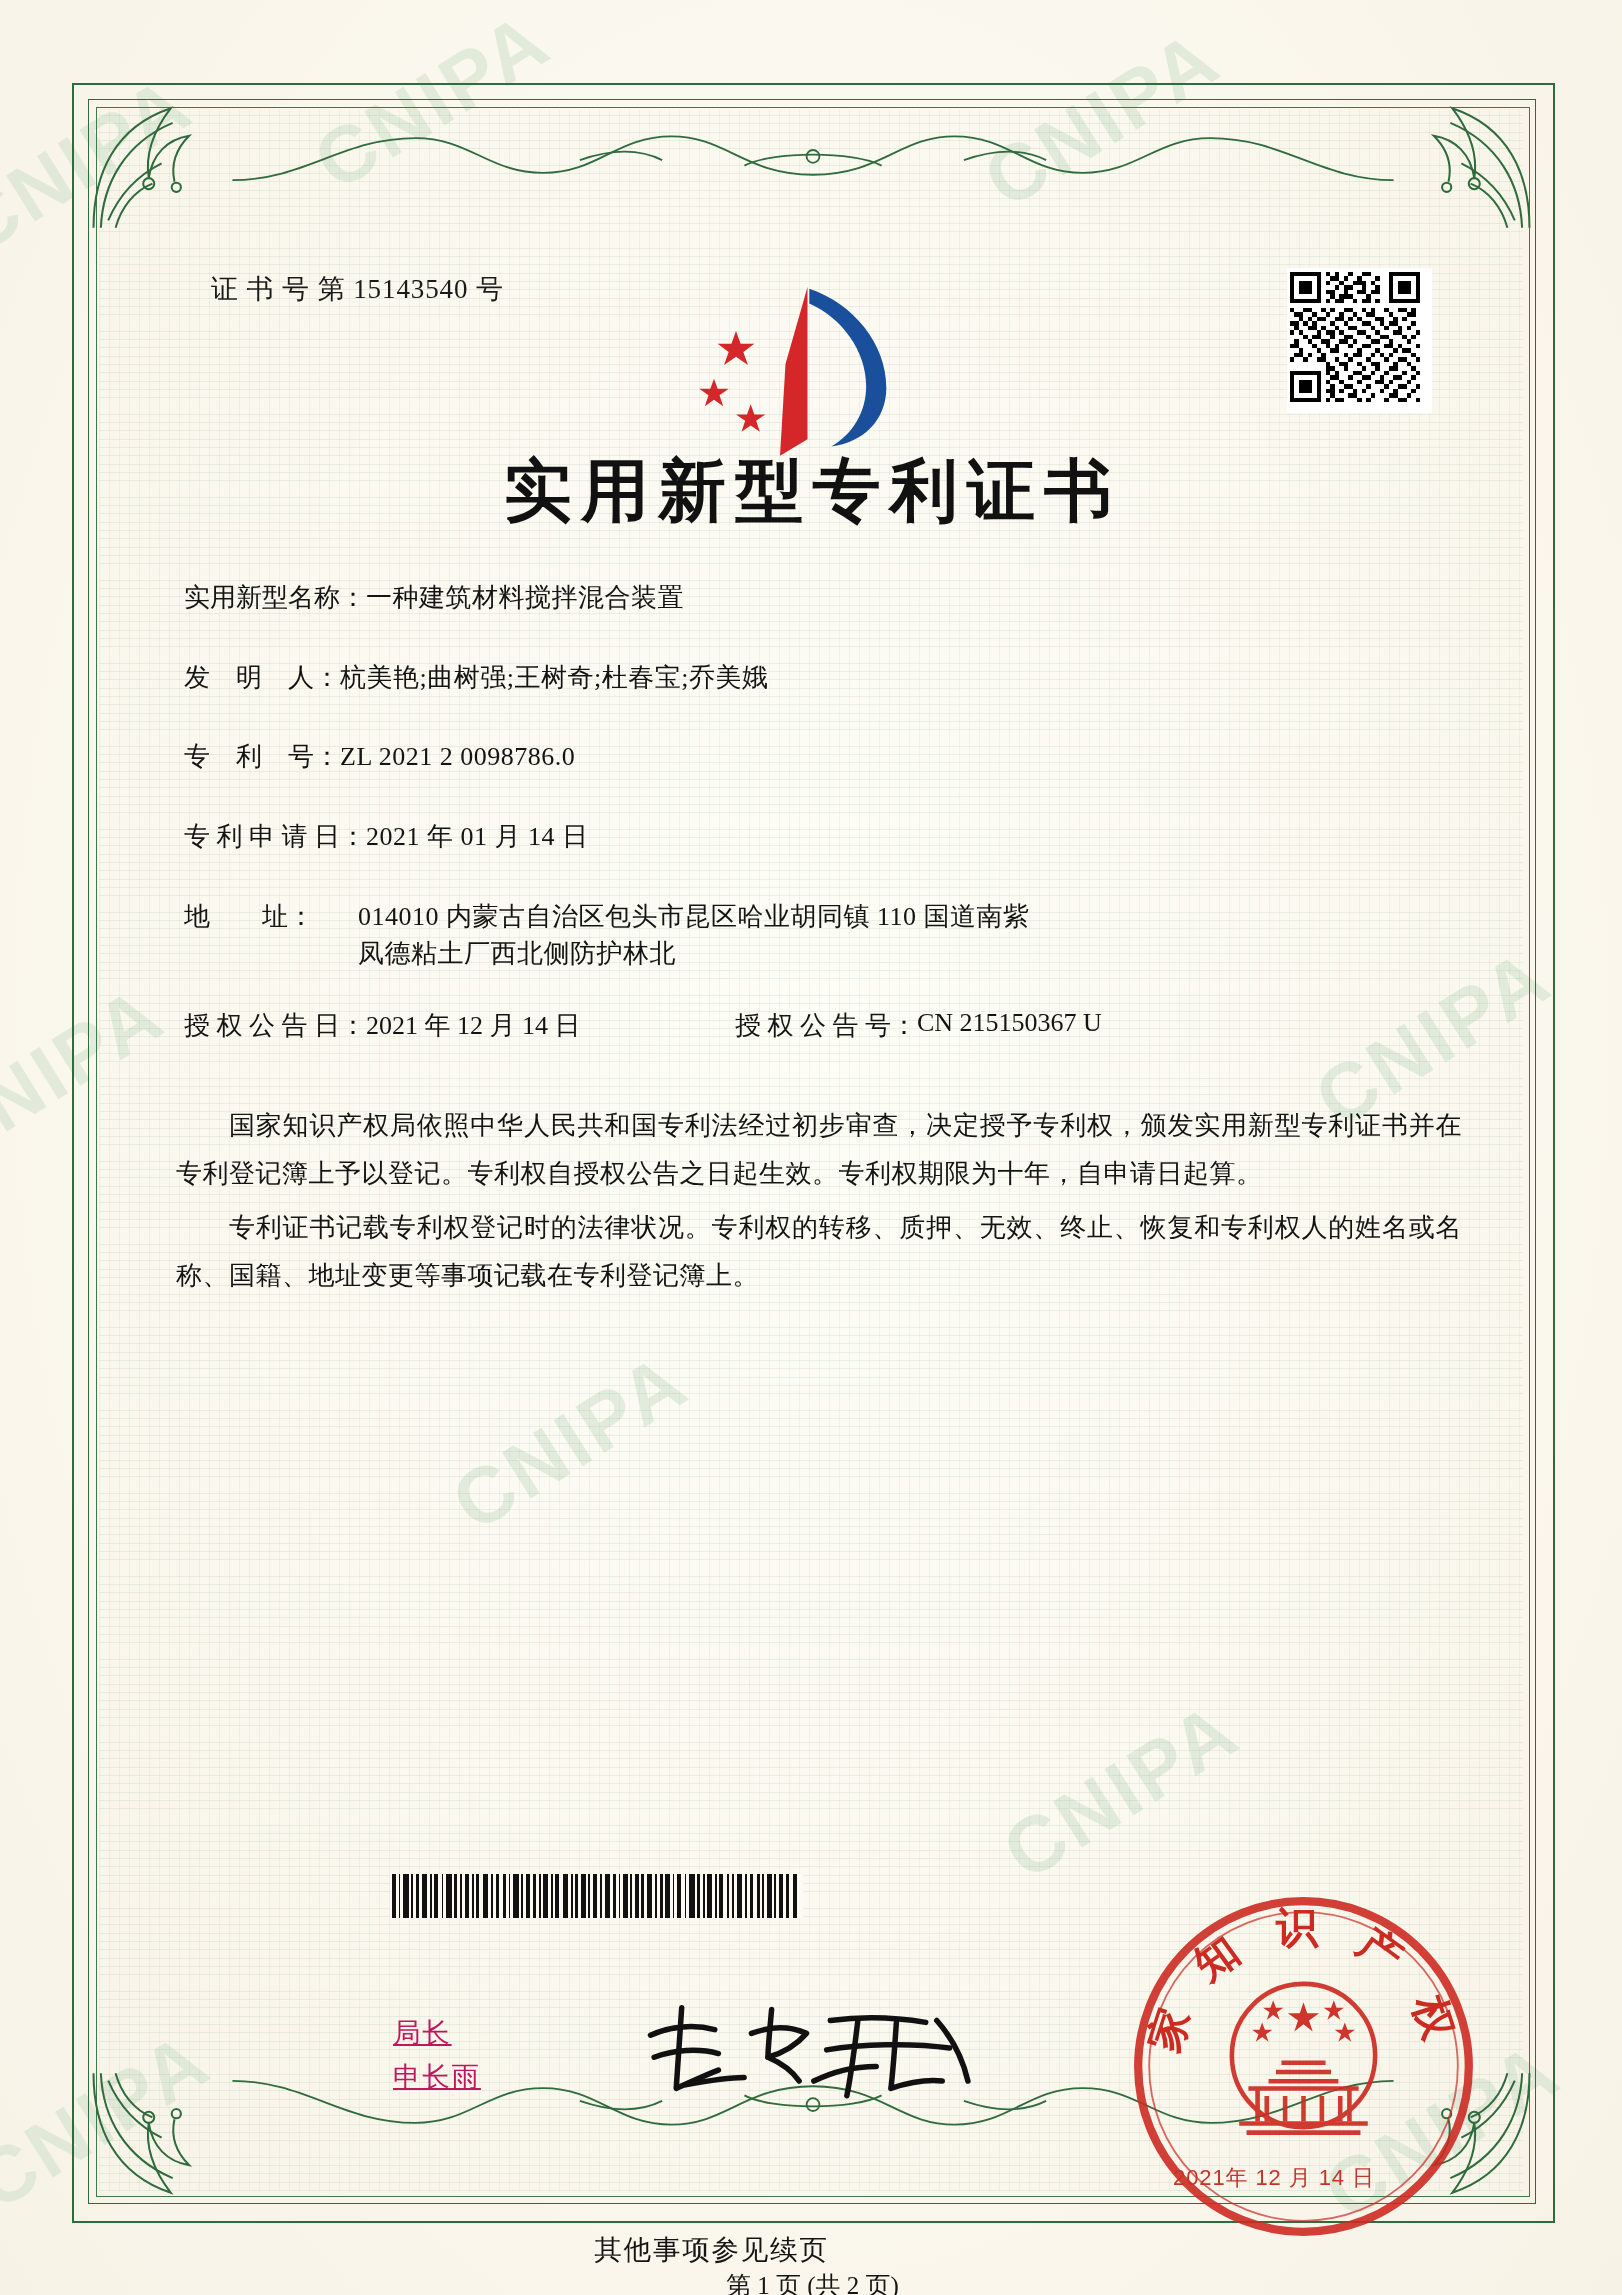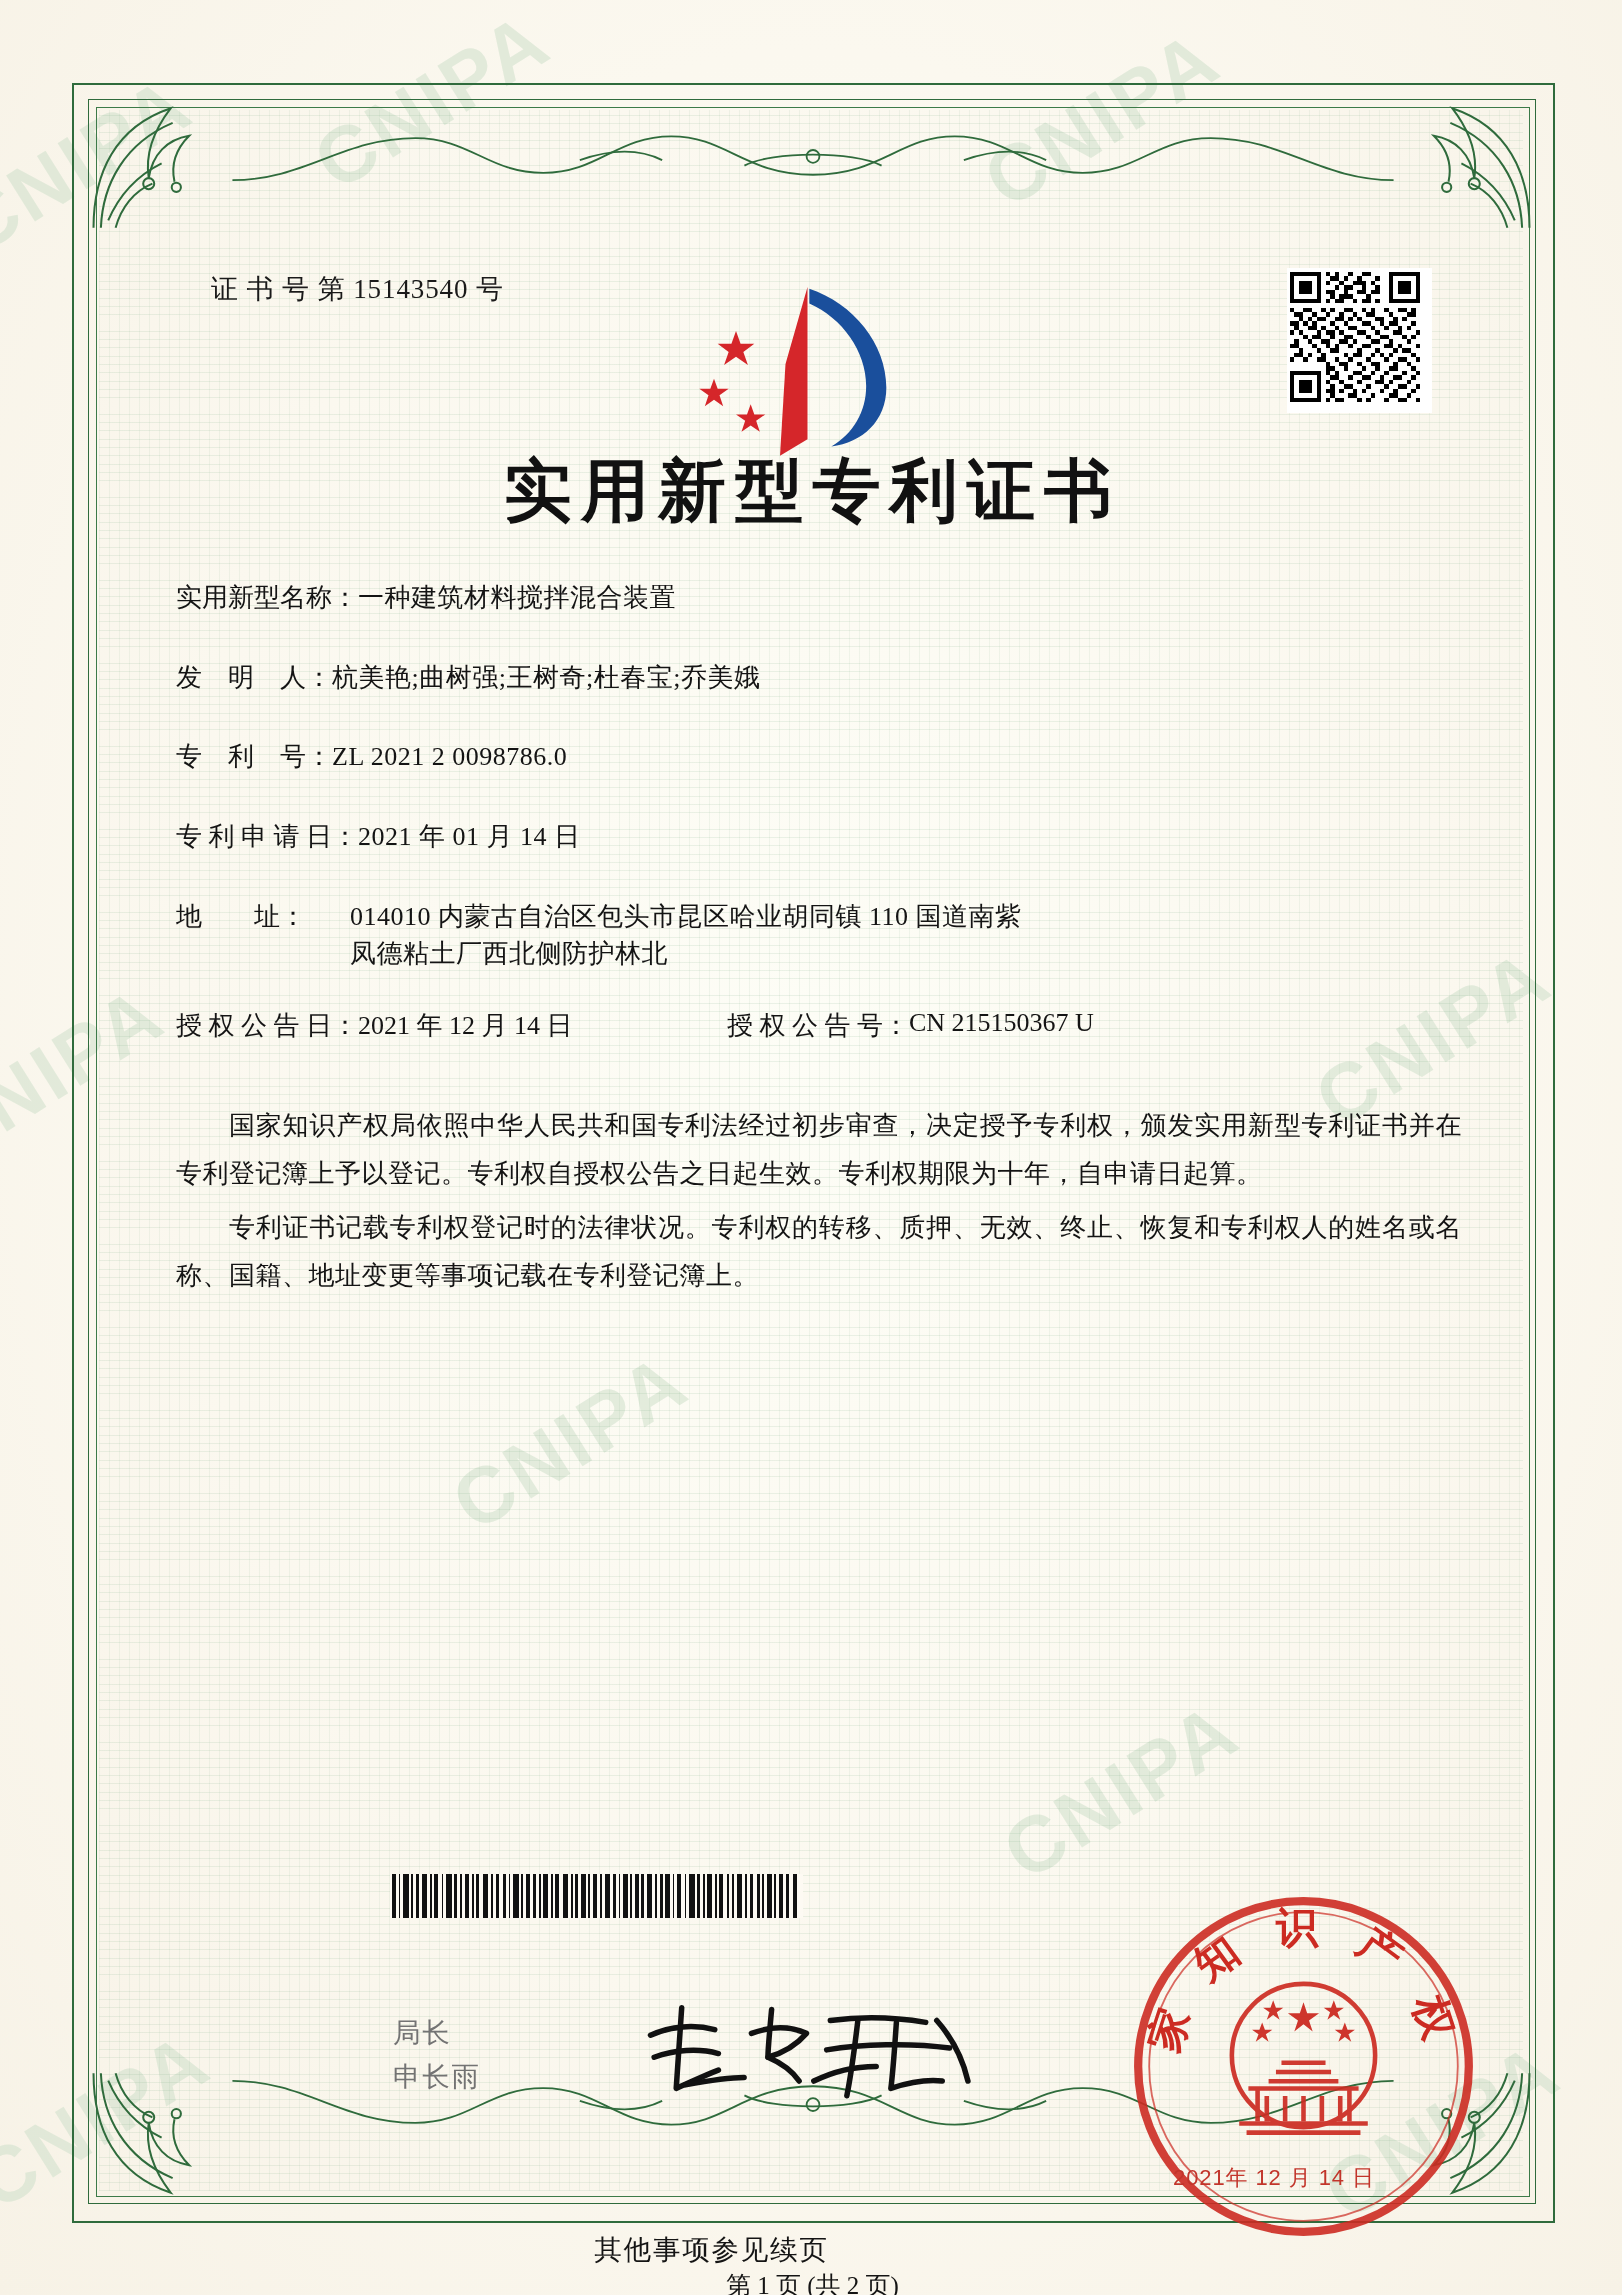--- a/index.html
+++ b/index.html
@@ -146,21 +146,21 @@
     font-size: 68px;
     font-weight: bold;
     letter-spacing: 9.2px;
     color: #111;
     font-family: "Liberation Serif", "DejaVu Serif", serif;
   }
 
   .fields {
     position: absolute;
     top: 395px;
-    left: 20px;
+    left: 28px;
     width: 1286px;
   }
   .fld {
     display: flex;
     align-items: flex-start;
     font-size: 26px;
     color: #141414;
     margin-bottom: 42px;
     line-height: 1.45;
   }
@@ -205,22 +205,23 @@
     width: 413px;
     height: 44px;
   }
   
   .sig-label {
     position: absolute;
     left: 237px;
     top: 1827px;
     font-size: 27.5px;
     line-height: 1.6;
-    color: #737373;
+    color: #be185d;
     letter-spacing: 1.8px;
+    text-decoration: underline;
   }
   .sig-script {
     position: absolute;
     left: 478px;
     top: 1809px;
     width: 367px;
     height: 119px;
     color: #111;
   }
   

